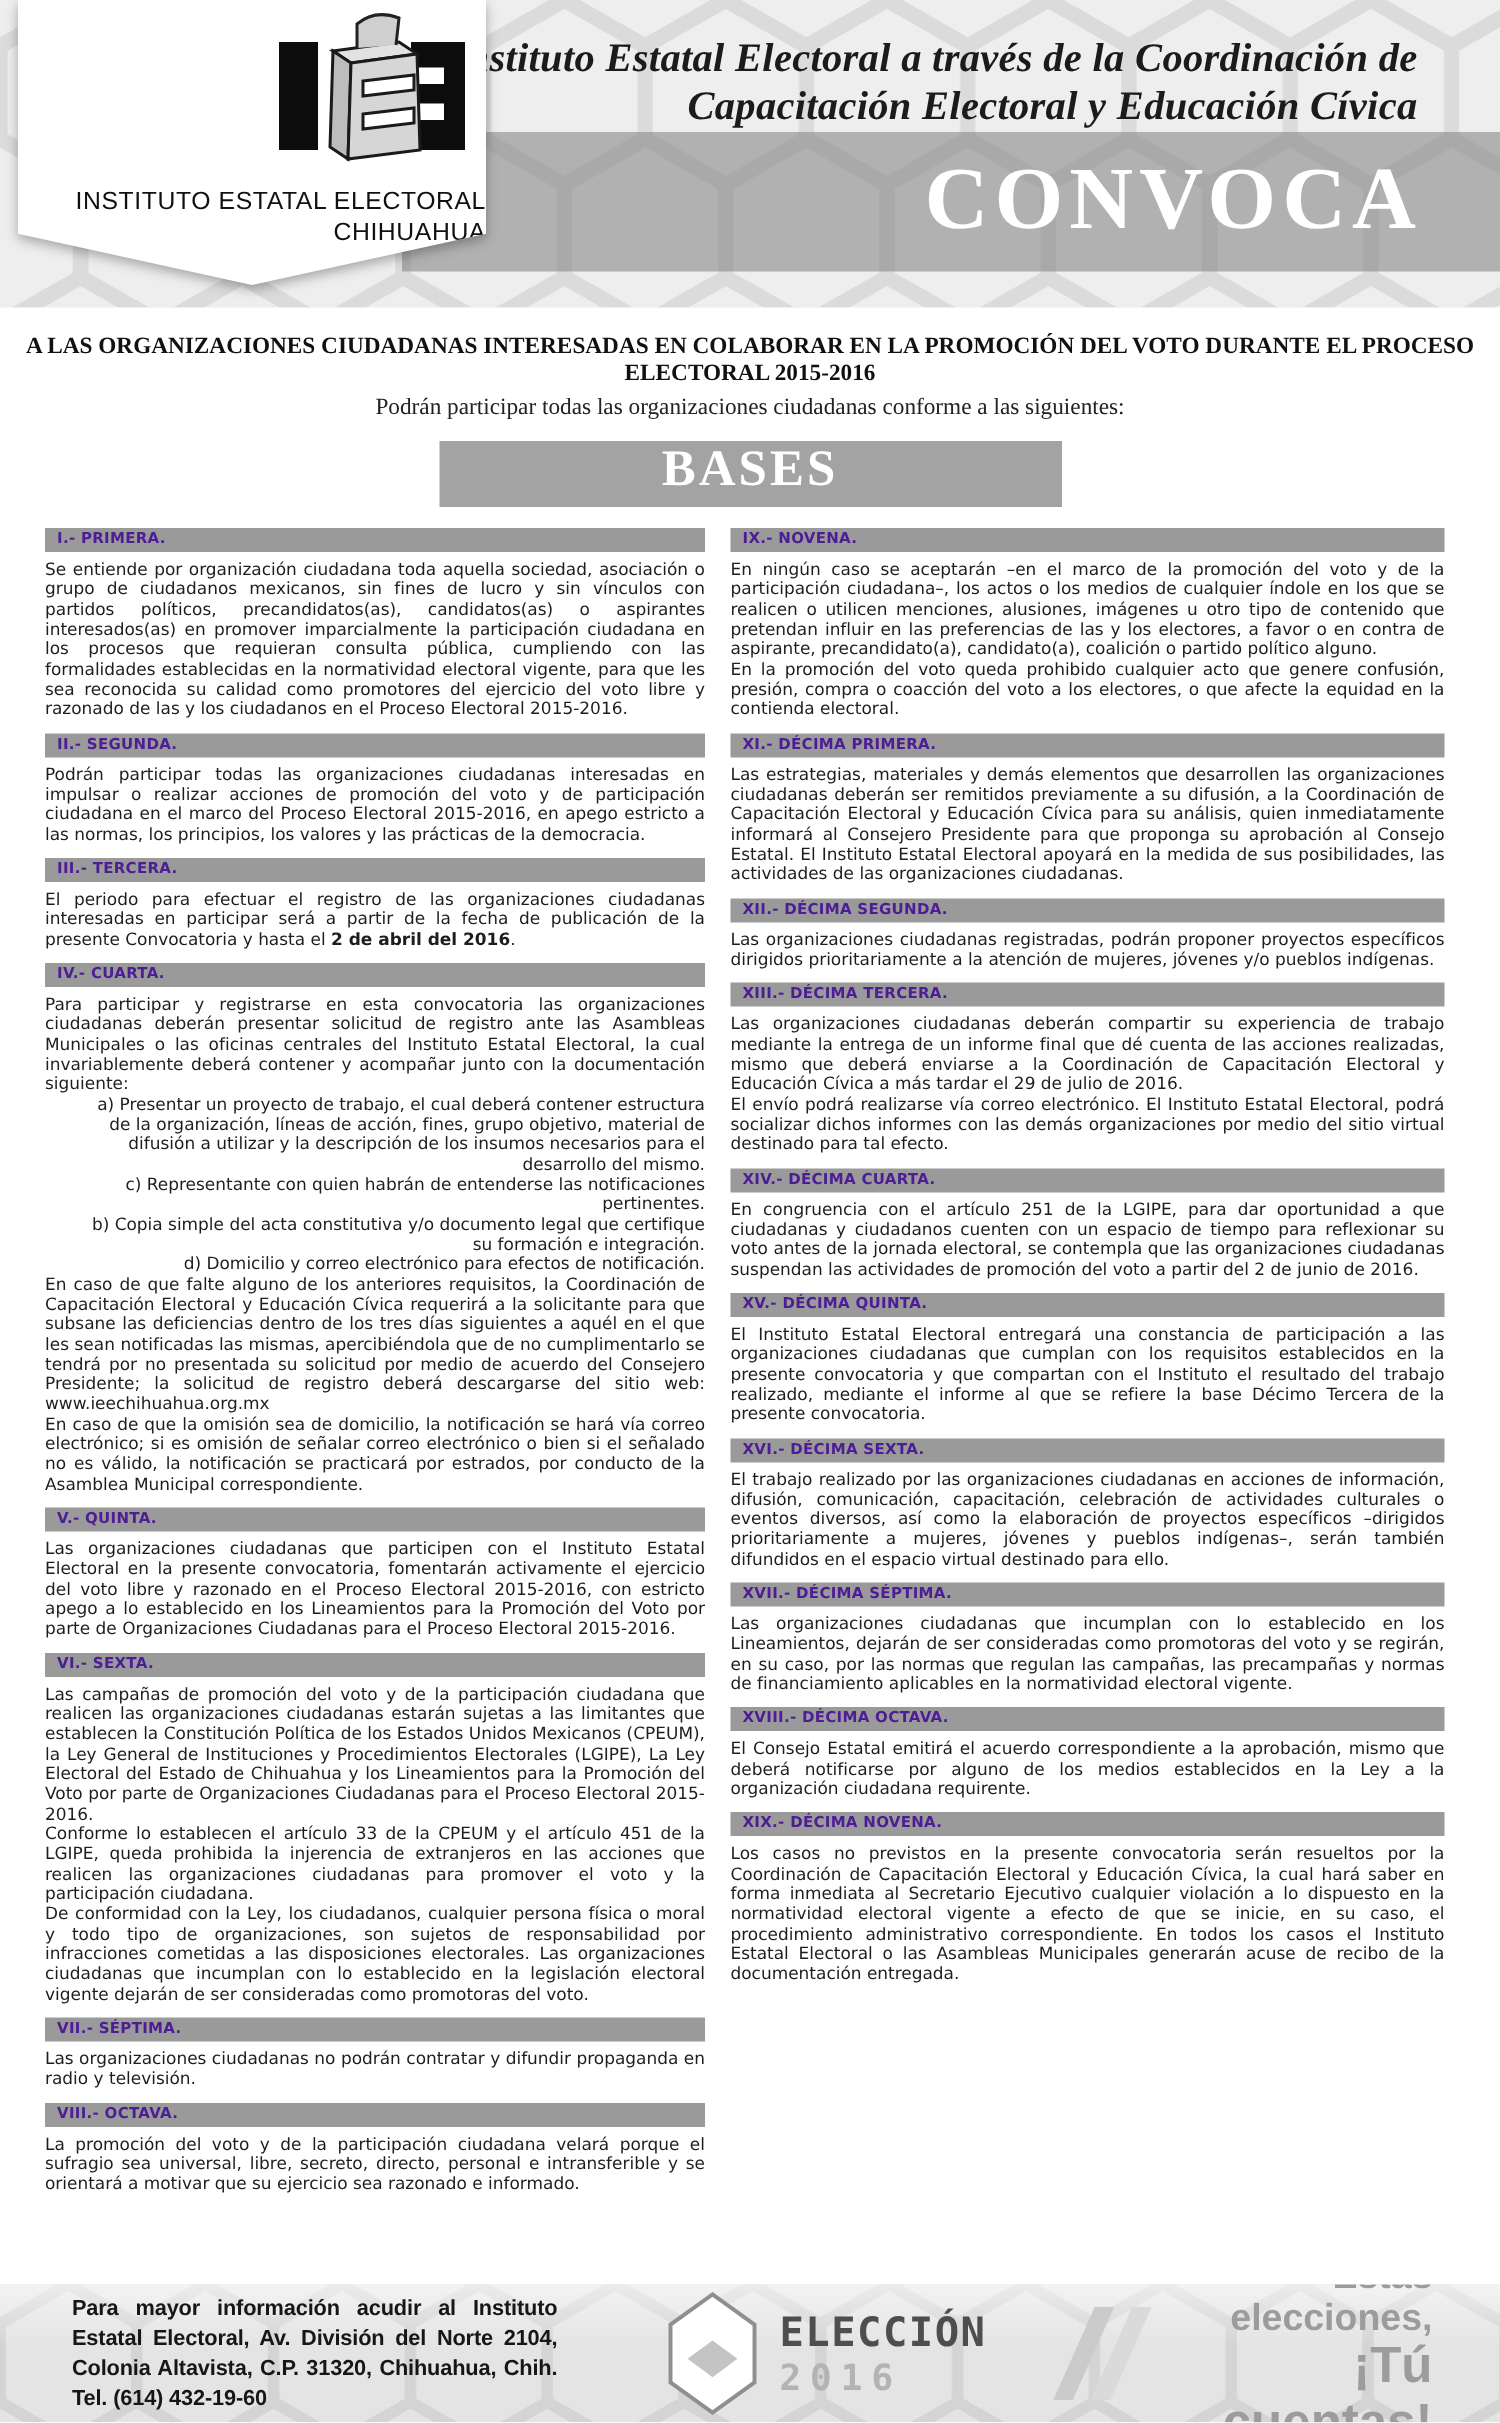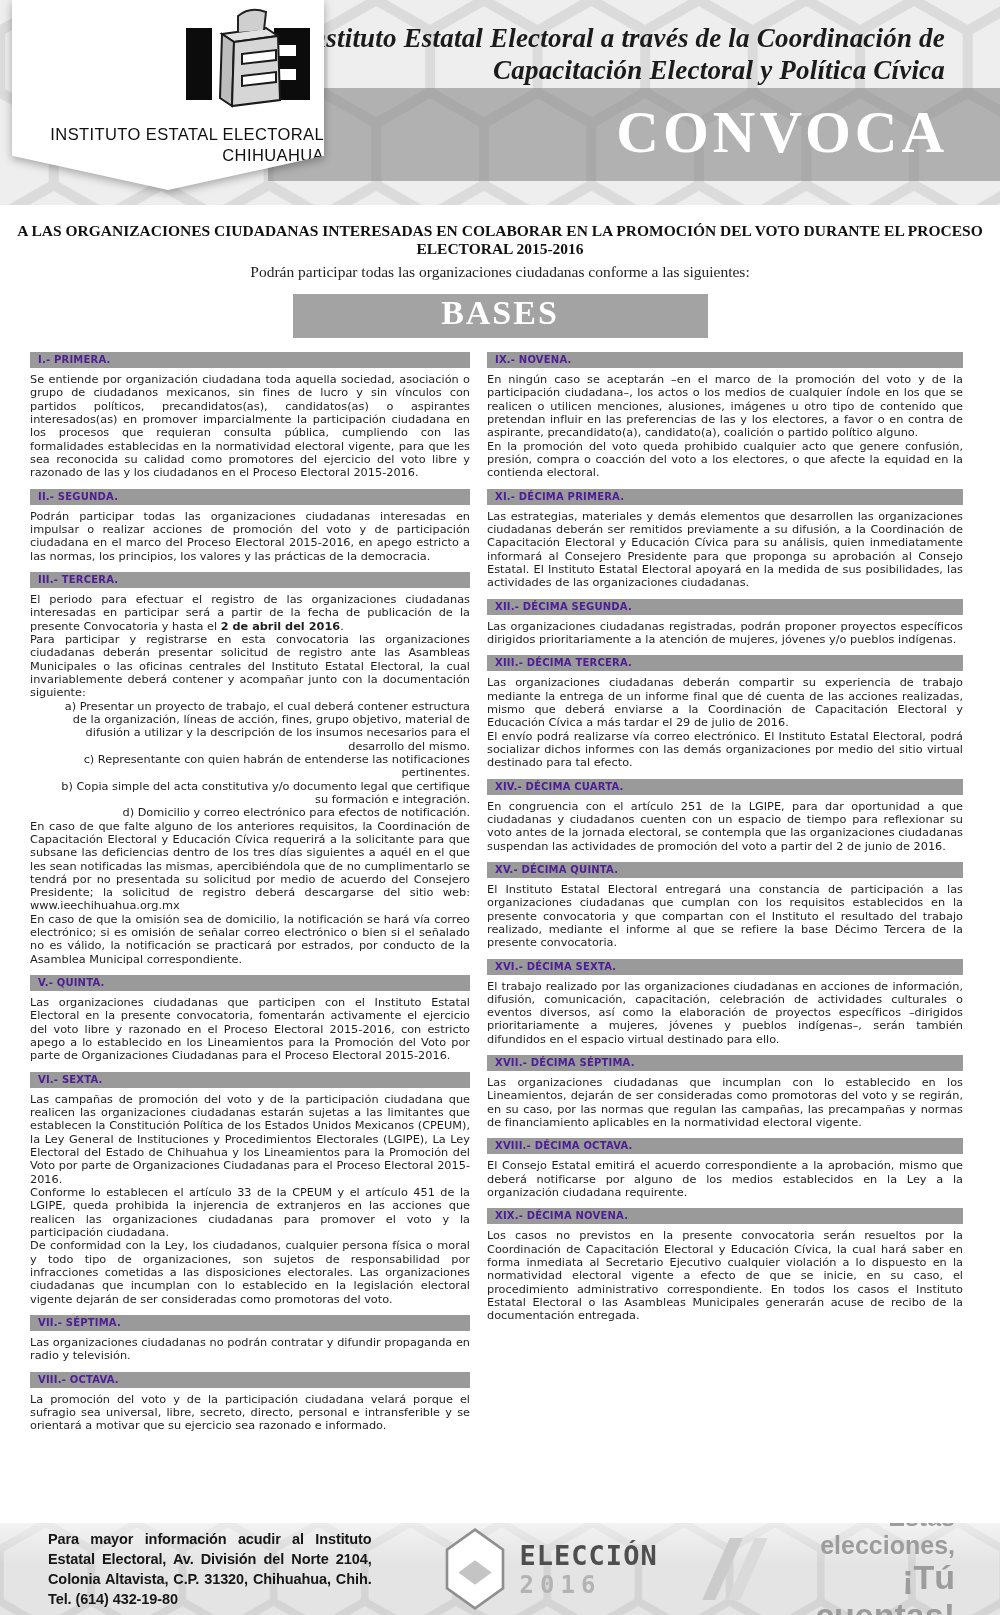--- a/index.html
+++ b/index.html
@@ -100,21 +100,21 @@
         </pattern>
       </defs>
       <rect width="100%" height="100%" fill="#eeeeee"></rect>
       <rect width="100%" height="100%" fill="url(#hx1)"></rect>
     </svg>
 
     <div class="convoca-band"></div>
 
     <div class="header-title">
       <div>El Instituto Estatal Electoral a través de la Coordinación de</div>
-      <div>Capacitación Electoral y Política Cívica</div>
+      <div>Capacitación Electoral y Educación Cívica</div>
     </div>
 
     <div class="convoca">CONVOCA</div>
 
     <div class="badge-wrap">
       <div class="badge">
         <svg class="iee-icon" viewBox="0 0 152 114" aria-hidden="true">
           <rect x="14" y="22" width="26" height="72" fill="#0c0c0c"></rect>
           <rect x="102" y="22" width="36" height="72" fill="#0c0c0c"></rect>
           <rect x="102" y="39" width="22" height="11" fill="#ffffff"></rect>
@@ -157,20 +157,21 @@
   </section>
 
   <section class="sec">
     <div class="sec-bar">III.- TERCERA.</div>
     <div class="sec-body">
             <div class="blk p">El periodo para efectuar el registro de las organizaciones ciudadanas interesadas en participar será a partir de la fecha de publicación de la presente Convocatoria y hasta el <b>2 de abril del 2016</b>.</div>
           </div>
   </section>
 
   <section class="sec">
+    <div class="sec-bar">IV.- CUARTA.</div>
     <div class="sec-body">
             <div class="blk p">Para participar y registrarse en esta convocatoria las organizaciones ciudadanas deberán presentar solicitud de registro ante las Asambleas Municipales o las oficinas centrales del Instituto Estatal Electoral, la cual invariablemente deberá contener y acompañar junto con la documentación siguiente:</div>
             <div class="blk item">a) Presentar un proyecto de trabajo, el cual deberá contener estructura de la organización, líneas de acción, fines, grupo objetivo, material de difusión a utilizar y la descripción de los insumos necesarios para el desarrollo del mismo.</div>
             <div class="blk item">c) Representante con quien habrán de entenderse las notificaciones pertinentes.</div>
             <div class="blk item">b) Copia simple del acta constitutiva y/o documento legal que certifique su formación e integración.</div>
             <div class="blk item">d) Domicilio y correo electrónico para efectos de notificación.</div>
             <div class="blk p">En caso de que falte alguno de los anteriores requisitos, la Coordinación de Capacitación Electoral y Educación Cívica requerirá a la solicitante para que subsane las deficiencias dentro de los tres días siguientes a aquél en el que les sean notificadas las mismas, apercibiéndola que de no cumplimentarlo se tendrá por no presentada su solicitud por medio de acuerdo del Consejero Presidente; la solicitud de registro deberá descargarse del sitio web: www.ieechihuahua.org.mx</div>
             <div class="blk p">En caso de que la omisión sea de domicilio, la notificación se hará vía correo electrónico; si es omisión de señalar correo electrónico o bien si el señalado no es válido, la notificación se practicará por estrados, por conducto de la Asamblea Municipal correspondiente.</div>
           </div>
   </section>
@@ -306,21 +307,21 @@
       <rect width="100%" height="100%" fill="#e4e4e4"></rect>
       <rect width="100%" height="100%" fill="url(#hx2)"></rect>
       <rect width="100%" height="100%" fill="url(#ftfade)"></rect>
     </svg>
 
     <div class="footer-row">
       <div class="footer-address" id="footer-address">
           <div class="addr-line">Para mayor información acudir al Instituto</div>
           <div class="addr-line">Estatal Electoral, Av. División del Norte 2104,</div>
           <div class="addr-line">Colonia Altavista, C.P. 31320, Chihuahua, Chih.</div>
-          <div class="addr-line">Tel. (614) 432-19-80</div>
+          <div class="addr-line">Tel. (614) 432-19-60</div>
         </div>
 
       <div class="eleccion">
         <svg class="cube" viewBox="0 0 70 96" aria-hidden="true">
           <polygon points="35,3 67,26 67,70 35,93 3,70 3,26" fill="#ffffff" stroke="#8f8f8f" stroke-width="3"></polygon>
           <polygon points="35,38 54,52 35,66 16,52" fill="#c4c4c4"></polygon>
         </svg>
         <div class="el-text">
           <div class="el1">ELECCIÓN</div>
           <div class="el2">2016</div>

